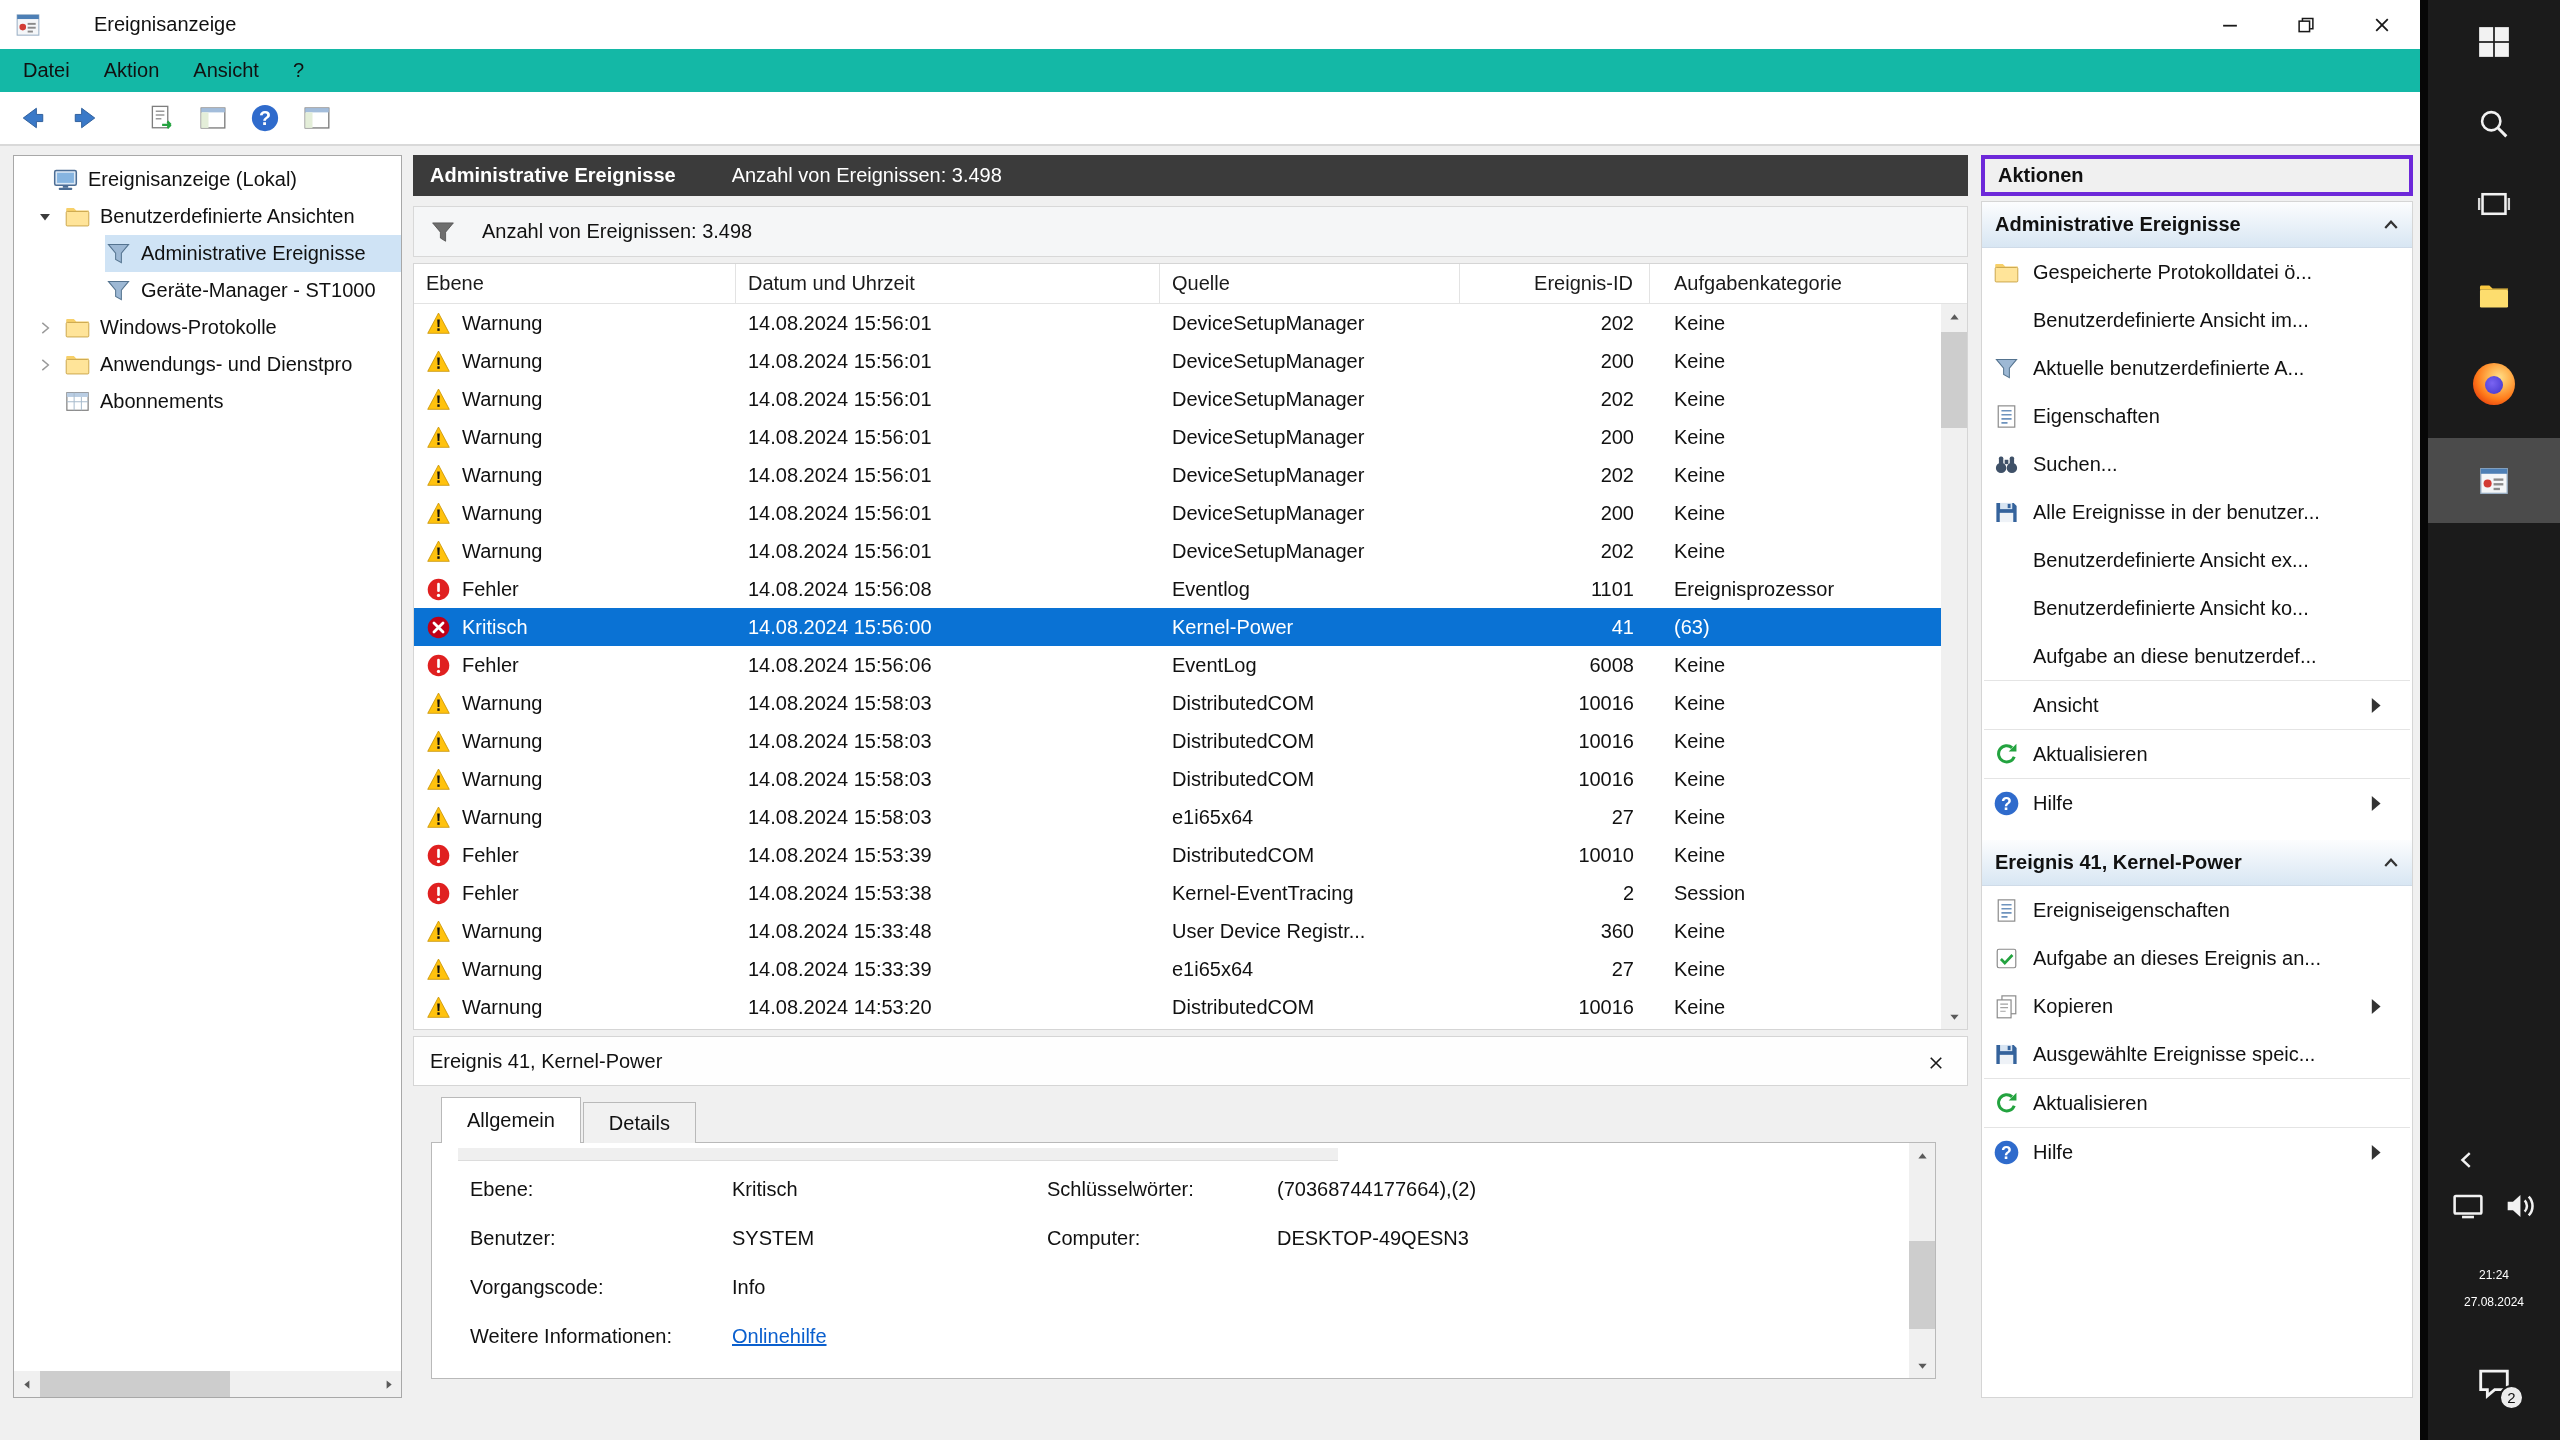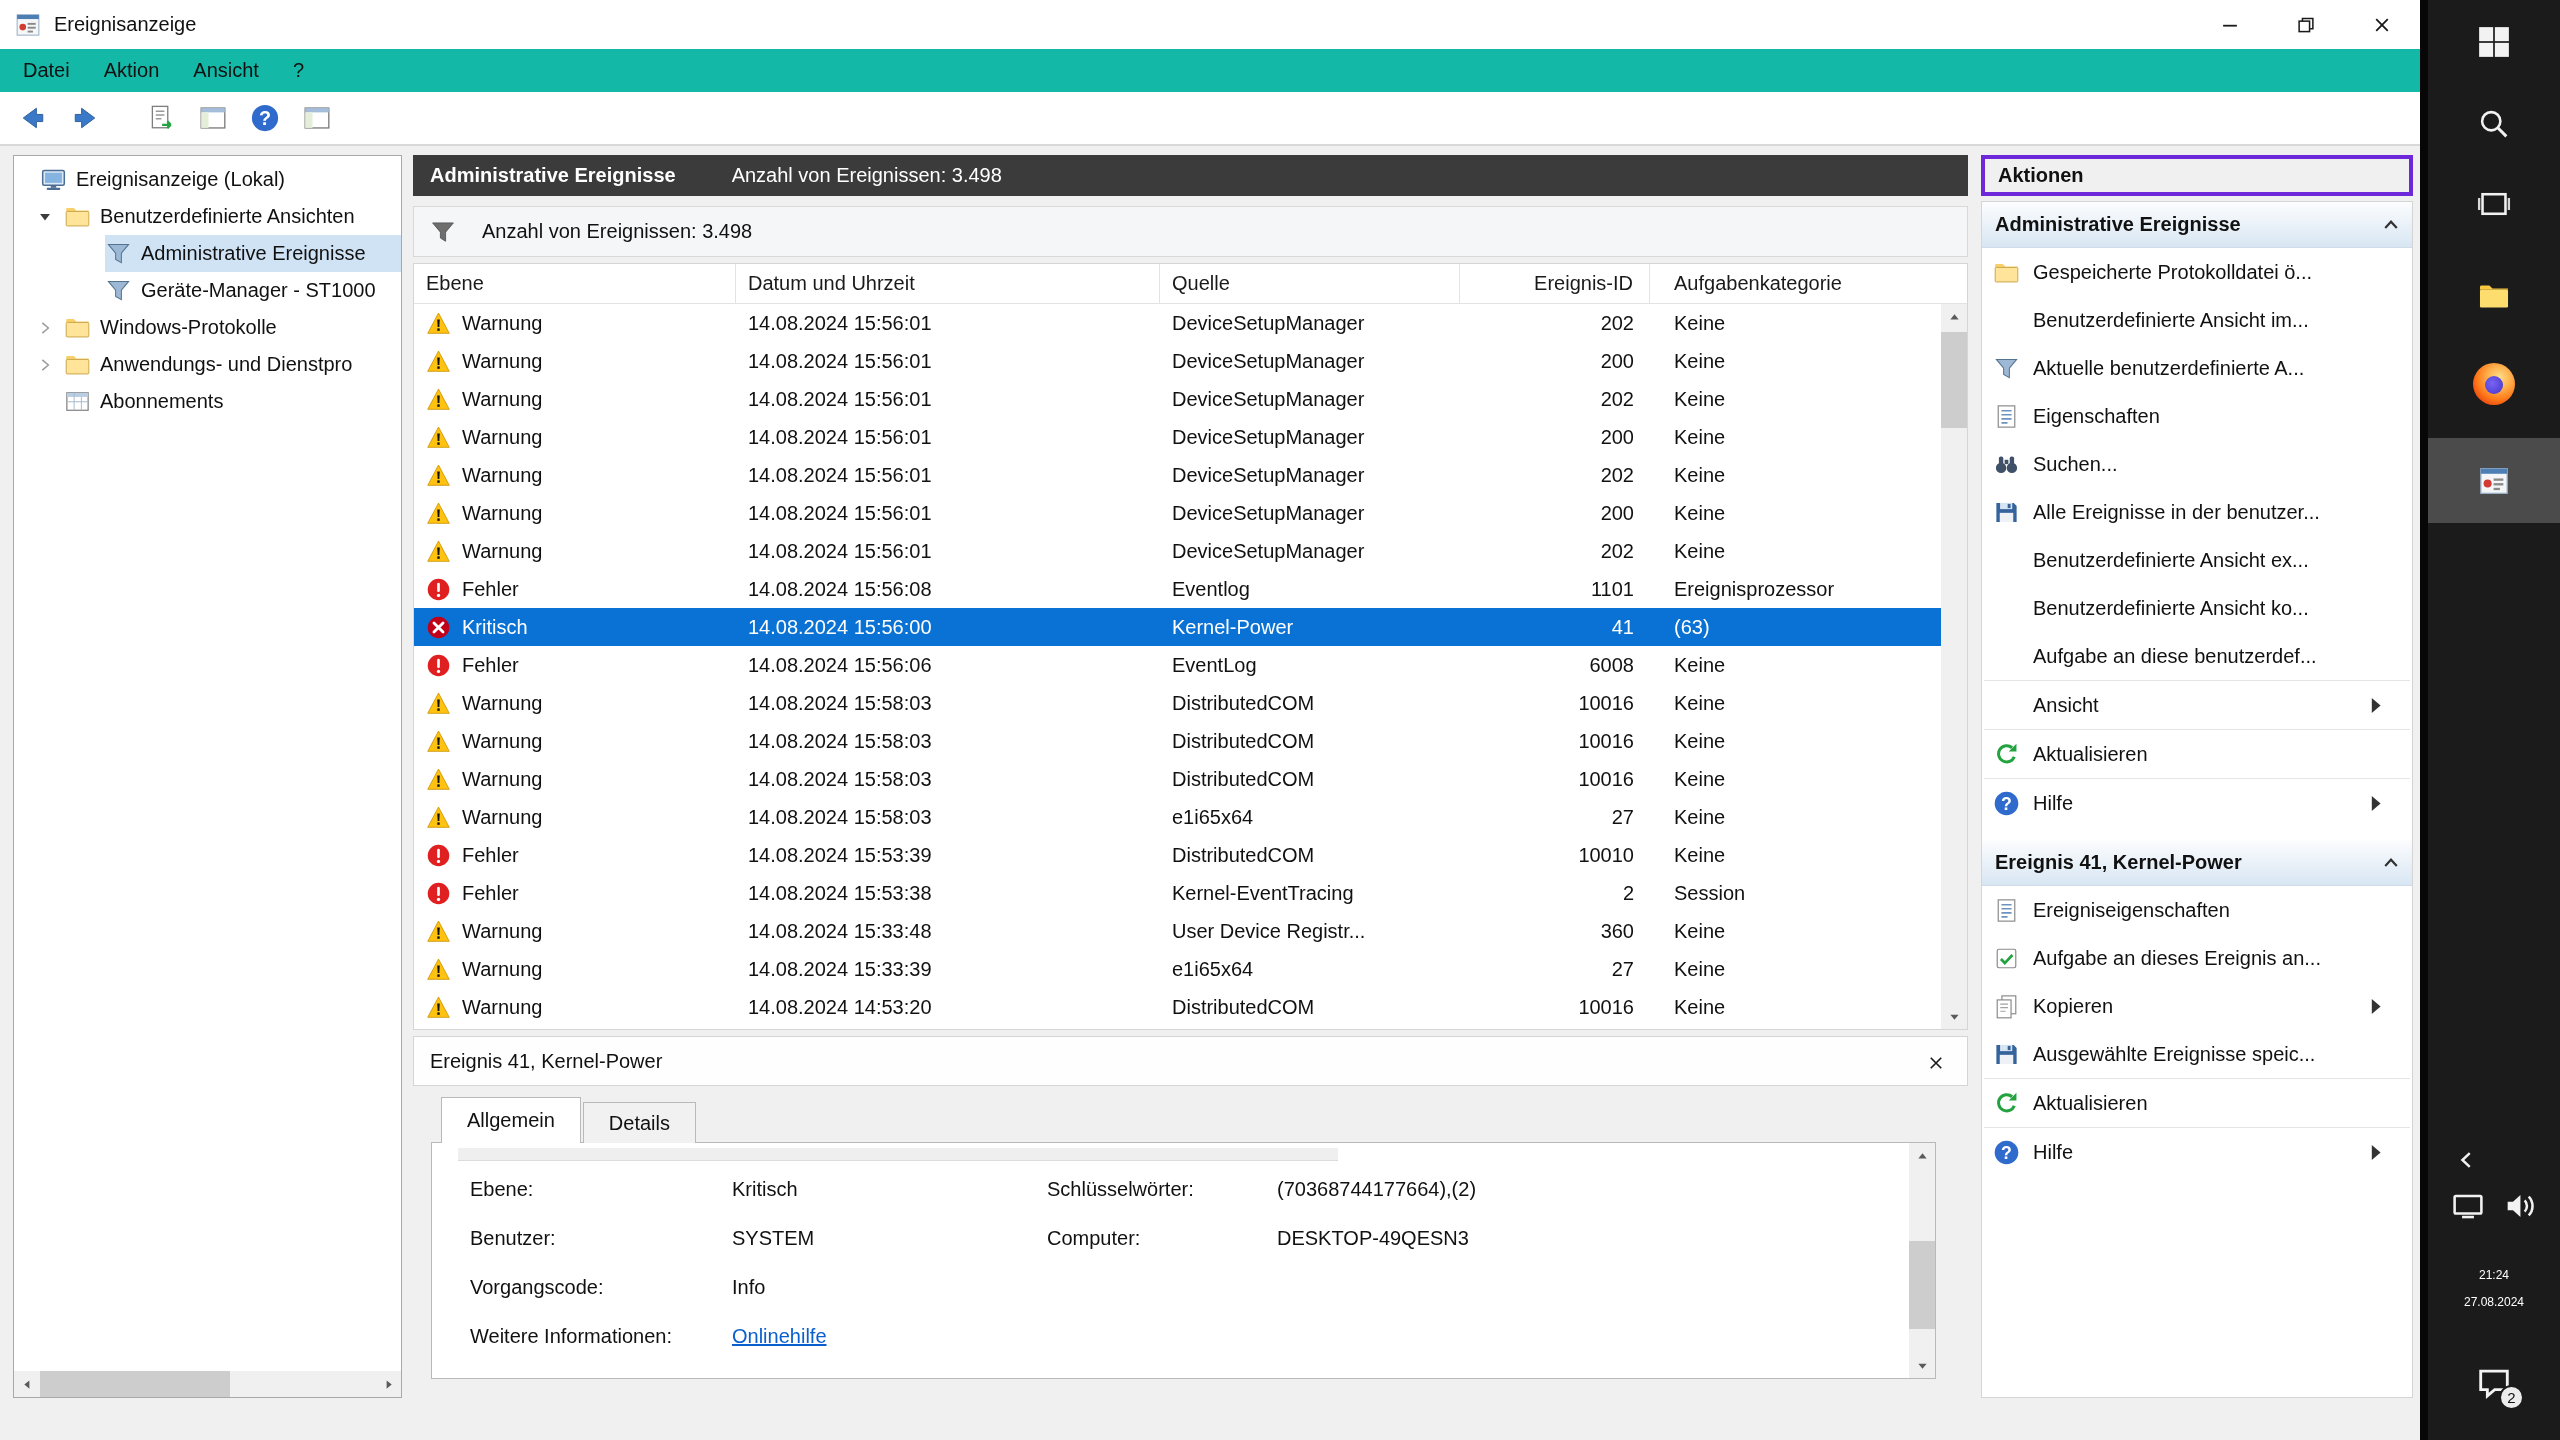--- a/index.html
+++ b/index.html
@@ -3,36 +3,36 @@
 <meta charset="utf-8">
 <style>
   *{margin:0;padding:0;box-sizing:border-box;}
   html,body{width:2560px;height:1440px;}
   body{background:#070707;font-family:"Liberation Sans","DejaVu Sans",sans-serif;font-size:20px;color:#111;overflow:hidden;position:relative;}
   .icn{display:inline-flex;}
   .icn svg{width:100%;height:100%;display:block;}
 
   
   #window{position:absolute;left:0;top:0;width:2420px;height:1440px;background:#f0f0f0;}
-  .titlebar{position:absolute;left:0;top:0;width:100%;height:49px;background:#fff;display:flex;align-items:center;padding-left:14px;}
+  .titlebar{position:absolute;left:0;top:0;width:100%;height:49px;background:#fff;display:flex;align-items:center;padding-left:14px;gap:40px;}
   .app-icon{width:28px;height:28px;margin-right:12px;}
   .win-controls{position:absolute;right:0;top:0;height:49px;display:flex;}
   .wc{width:76px;height:49px;display:flex;align-items:center;justify-content:center;border:none;background:transparent;}
   .wc .icn{width:22px;height:22px;}
   .menubar{position:absolute;left:0;top:49px;width:100%;height:43px;background:#14b8a6;display:flex;align-items:center;padding-left:6px;}
   .menu-item{padding:0 17px;}
   .toolbar{position:absolute;left:0;top:92px;width:100%;height:54px;background:#fff;border-bottom:2px solid #d9d9d9;display:flex;align-items:center;padding-left:10px;gap:6px;}
   .tbtn{width:46px;height:42px;display:flex;align-items:center;justify-content:center;border:none;background:transparent;}
   .tbtn .icn{width:30px;height:30px;}
   .tsep{width:18px;}
 
   
   .tree-panel{position:absolute;left:13px;top:155px;width:389px;height:1243px;background:#fff;border:1px solid #a8a8a8;overflow:hidden;}
   .tree-root,.trow{height:37px;display:flex;align-items:center;white-space:nowrap;}
-  .tree-root{padding-left:26px;margin-top:5px;}
+  .tree-root{padding-left:38px;margin-top:5px;}
   .tree-root .icn,.trow .icn{width:27px;height:27px;margin-right:9px;flex:none;}
   .expander{width:30px;height:27px;flex:none;display:flex;align-items:center;justify-content:center;}
   .expander .icn{width:18px;height:18px;}
   .ind1{padding-left:20px;}
   .ind2{padding-left:91px;}
   .tgroup{display:flex;align-items:center;height:100%;flex:1;min-width:0;padding-left:0;}
   .tsel .tgroup{background:#cfe3f5;}
   .tlabel{padding-right:8px;}
   .tree-hscroll{position:absolute;left:0;right:0;bottom:0;height: 26px;background:#f0f0f0;display:flex;align-items:center;}
   .sbtn{width:26px;height:26px;flex:none;display:flex;align-items:center;justify-content:center;background:#f0f0f0;border:none;}

